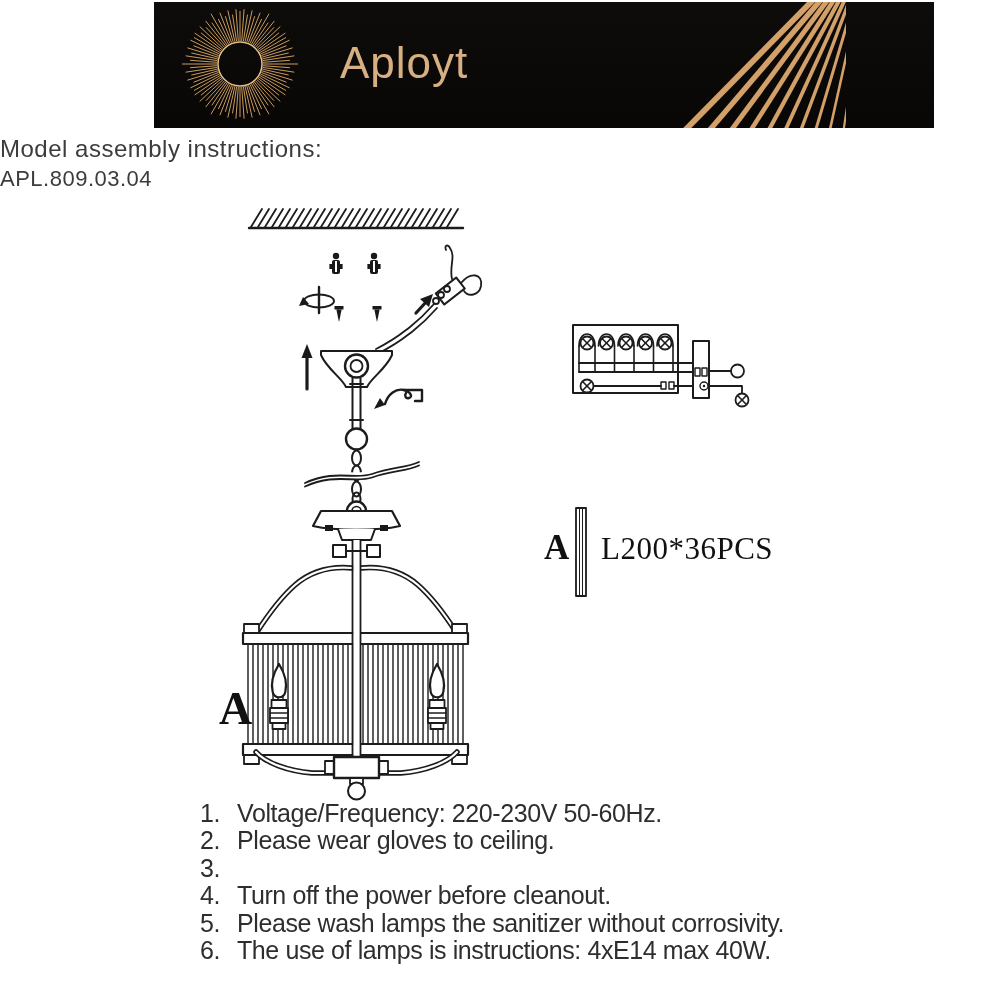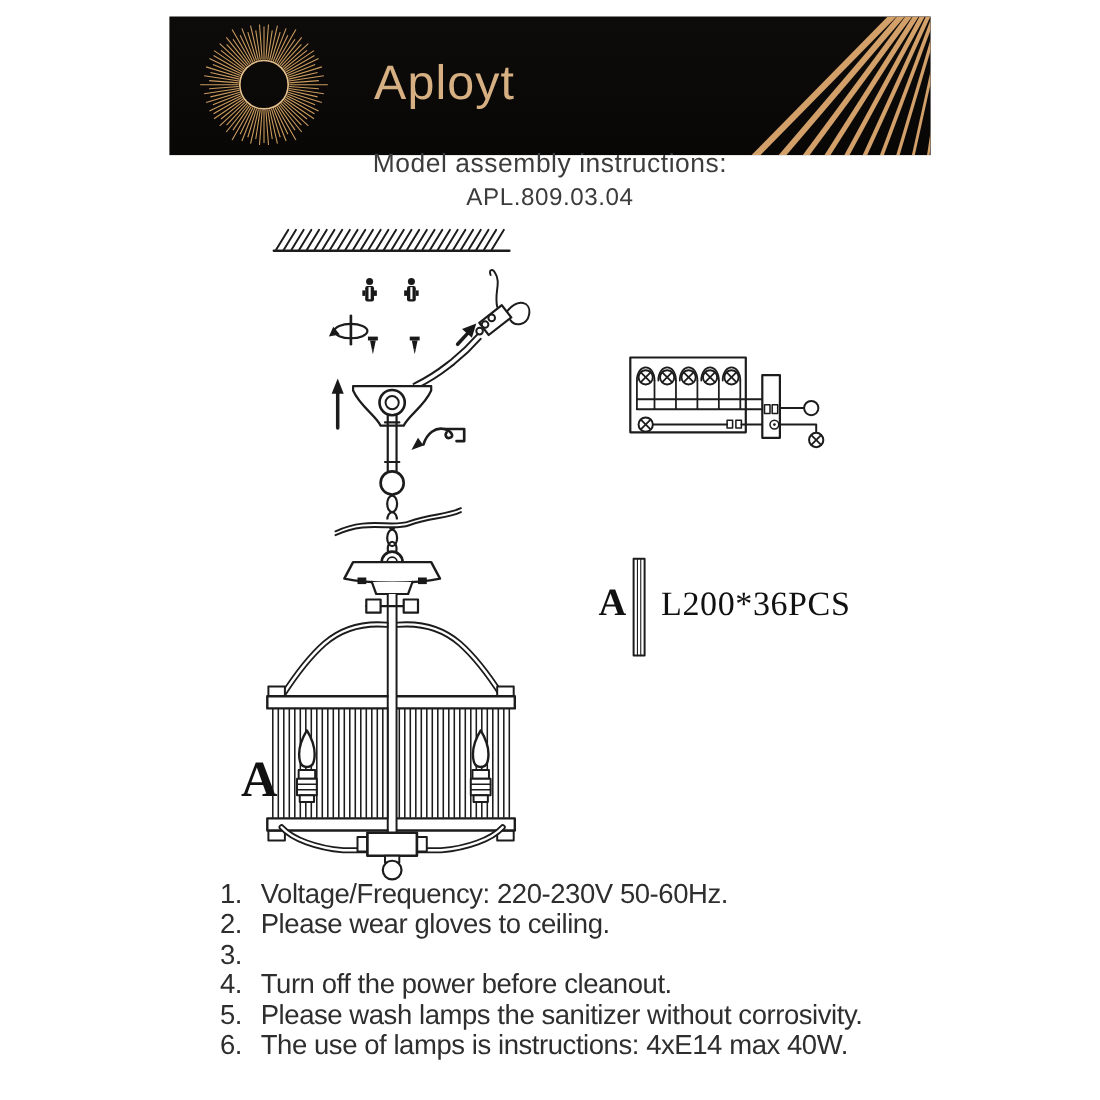--- a/index.html
+++ b/index.html
@@ -1,24 +1,24 @@
 <!DOCTYPE html>
 <html><head>
 <meta charset="utf-8">
 <style>
   html,body{margin:0;padding:0;}
   body{width:1000px;height:1000px;background:#ffffff;position:relative;
        font-family:"Liberation Sans", sans-serif;overflow:hidden;}
-  .banner{position:absolute;left:154px;top:15px;width:692px;height:126px;
+  .banner{position:absolute;left:154px;top:2px;width:780px;height:126px;
           background:linear-gradient(#0e0c0a,#090706);overflow:hidden;}
   .sunburst{position:absolute;left:0;top:0;}
   .brand{position:absolute;left:186px;top:36px;font-size:44px;font-weight:400;
          color:#d6b082;letter-spacing:1px;}
   .corner-rays{position:absolute;left:0;top:0;}
-  .title-block{position:absolute;left:0;top:134px;width:1000px;text-align:center;color:#3c3c3c;}
+  .title-block{position:absolute;left:0;top:134px;width:1000px;color:#3c3c3c;}
   .title-line1{font-size:24px;line-height:30px;letter-spacing:0.5px;}
   .title-line2{font-size:22px;line-height:29px;letter-spacing:0.5px;}
   .drawing{position:absolute;left:180px;top:195px;}
   .diagram-label-a{position:absolute;left:219px;top:682px;
         font-family:"Liberation Serif", serif;font-size:46px;font-weight:600;color:#111;}
   .part-label-a{position:absolute;left:544px;top:528px;
         font-family:"Liberation Serif", serif;font-size:35px;font-weight:600;color:#111;}
   .part-spec{position:absolute;left:601px;top:531px;
         font-family:"Liberation Serif", serif;font-size:31px;font-weight:400;color:#111;
         letter-spacing:0.5px;}

